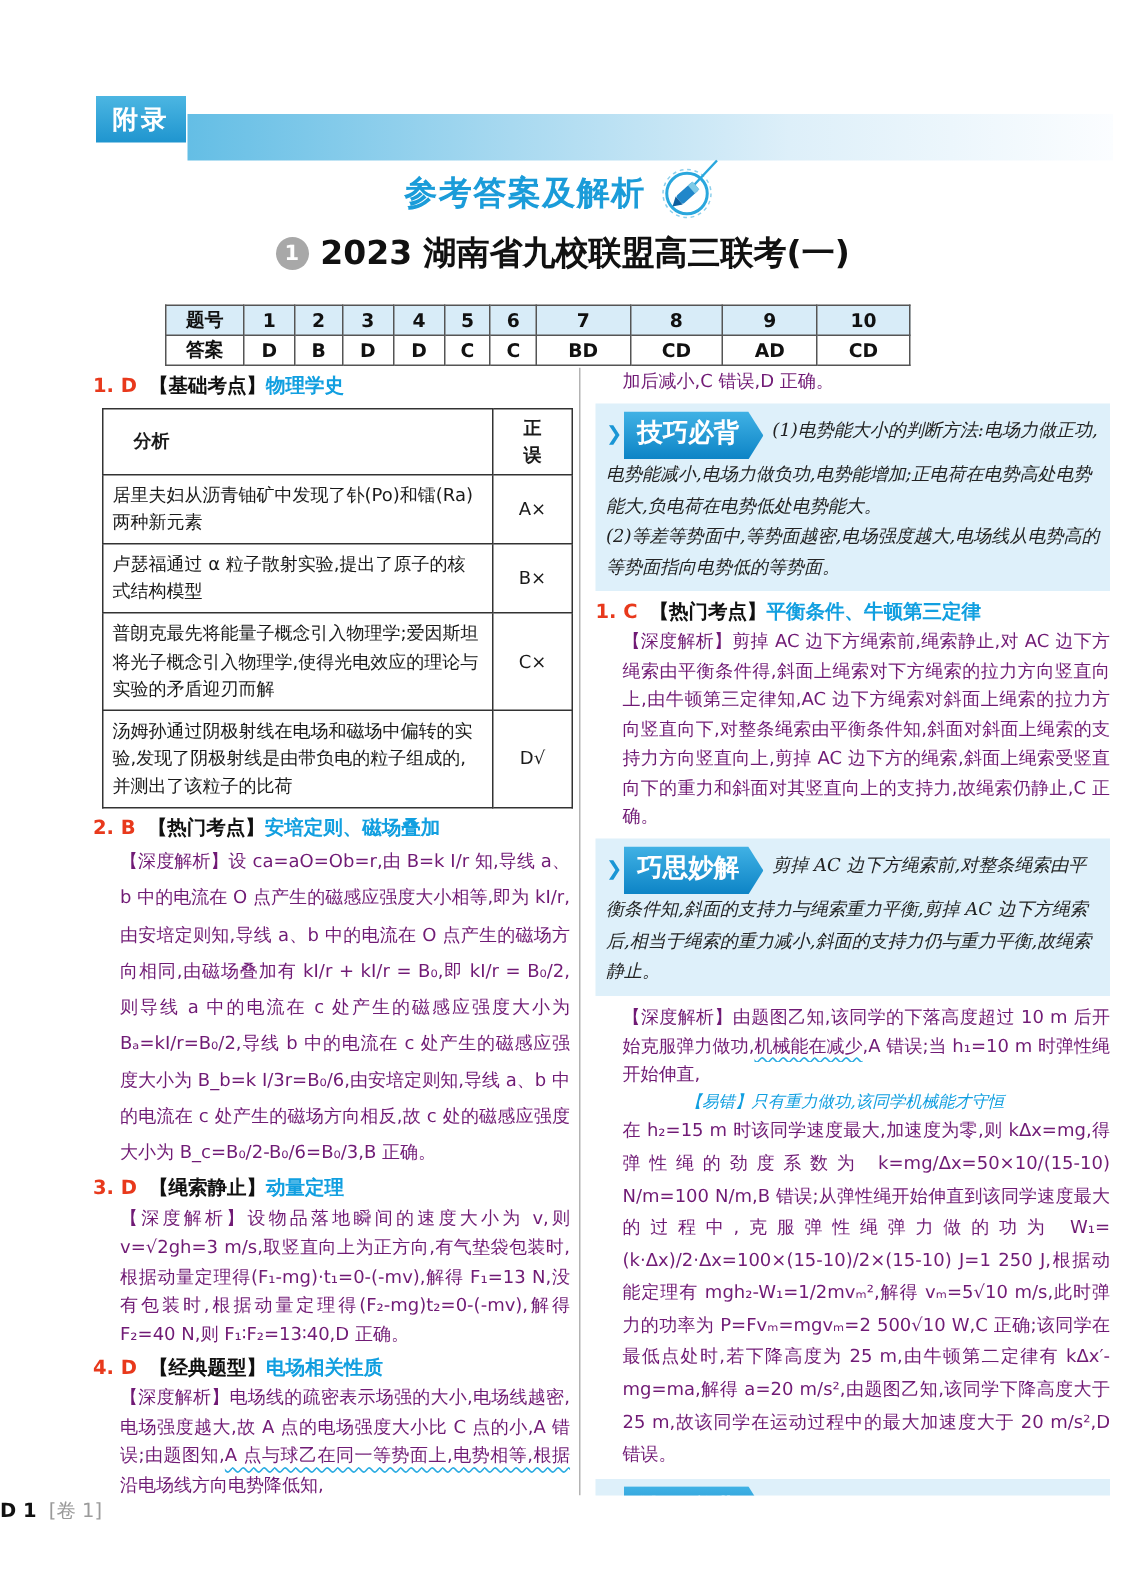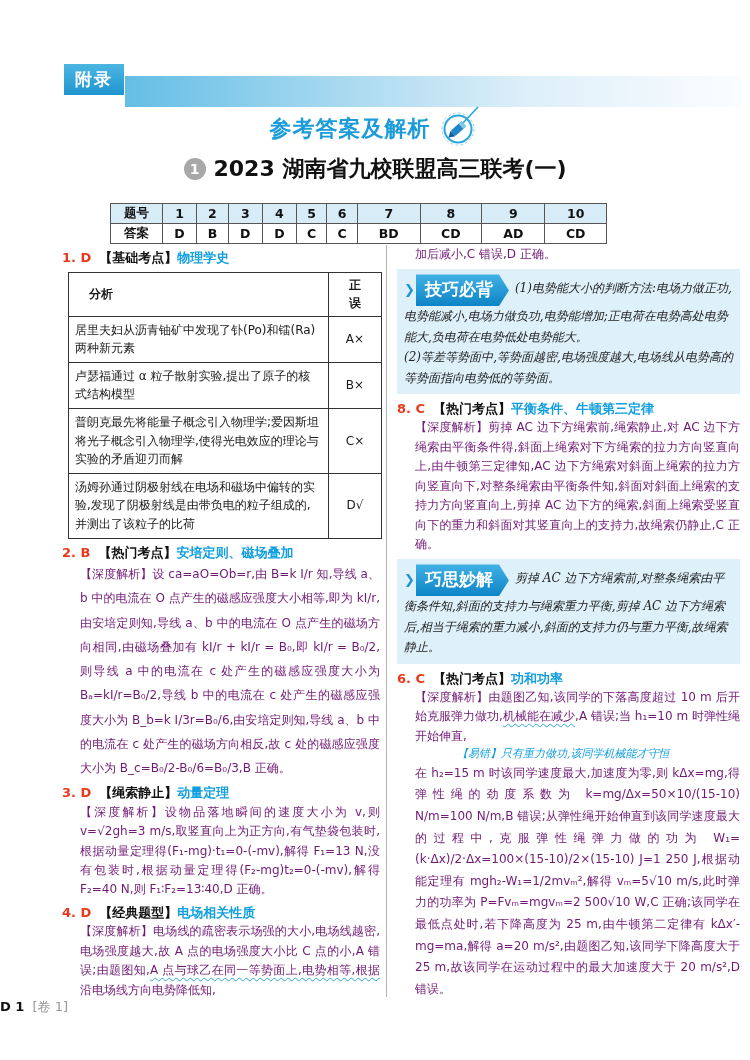--- a/index.html
+++ b/index.html
@@ -221,34 +221,31 @@
 
       <div class="tip-panel">
         <span class="tip-badge-wrap">
             <span class="tip-chev">❯</span>
             <span class="tip-ribbon">技巧必背</span>
           </span><span class="tip-text">(1)电势能大小的判断方法:电场力做正功,电势能减小,电场力做负功,电势能增加;正电荷在电势高处电势能大,负电荷在电势低处电势能大。</span>
         <div class="tip-text">(2)等差等势面中,等势面越密,电场强度越大,电场线从电势高的等势面指向电势低的等势面。</div>
       </div>
 
       <div class="qhead">
-        <span class="qnum">8. C</span><span class="qtag">【热门考点】</span><span class="qtopic">平衡条件、牛顿第三定律</span>
+        <span class="qnum">1. C</span><span class="qtag">【热门考点】</span><span class="qtopic">平衡条件、牛顿第三定律</span>
       </div>
       <div class="qbody">【深度解析】剪掉 AC 边下方绳索前,绳索静止,对 AC 边下方绳索由平衡条件得,斜面上绳索对下方绳索的拉力方向竖直向上,由牛顿第三定律知,AC 边下方绳索对斜面上绳索的拉力方向竖直向下,对整条绳索由平衡条件知,斜面对斜面上绳索的支持力方向竖直向上,剪掉 AC 边下方的绳索,斜面上绳索受竖直向下的重力和斜面对其竖直向上的支持力,故绳索仍静止,C 正确。</div>
 
       <div class="tip-panel">
         <span class="tip-badge-wrap">
             <span class="tip-chev">❯</span>
             <span class="tip-ribbon">巧思妙解</span>
           </span><span class="tip-text">剪掉 AC 边下方绳索前,对整条绳索由平衡条件知,斜面的支持力与绳索重力平衡,剪掉 AC 边下方绳索后,相当于绳索的重力减小,斜面的支持力仍与重力平衡,故绳索静止。</span>
       </div>
 
-      <div class="qhead">
-        <span class="qnum">6. C</span><span class="qtag">【热门考点】</span><span class="qtopic">功和功率</span>
-      </div>
       <div class="qbody">
         <span>【深度解析】由题图乙知,该同学的下落高度超过 10 m 后开始克服弹力做功,</span><span class="wavy">机械能在减少</span><span>,A 错误;当 h₁=10 m 时弹性绳开始伸直,</span>
       </div>
       <div class="keynote centered">【易错】只有重力做功,该同学机械能才守恒</div>
       <div class="qbody math-md">在 h₂=15 m 时该同学速度最大,加速度为零,则 kΔx=mg,得弹性绳的劲度系数为 k=mg/Δx=50×10/(15-10) N/m=100 N/m,B 错误;从弹性绳开始伸直到该同学速度最大的过程中,克服弹性绳弹力做的功为 W₁=(k·Δx)/2·Δx=100×(15-10)/2×(15-10) J=1 250 J,根据动能定理有 mgh₂-W₁=1/2mvₘ²,解得 vₘ=5√10 m/s,此时弹力的功率为 P=Fvₘ=mgvₘ=2 500√10 W,C 正确;该同学在最低点处时,若下降高度为 25 m,由牛顿第二定律有 kΔx′-mg=ma,解得 a=20 m/s²,由题图乙知,该同学下降高度大于 25 m,故该同学在运动过程中的最大加速度大于 20 m/s²,D 错误。</div>
 
       <div class="tip-panel">
         <div>
           <span class="tip-badge-wrap">
               <span class="tip-chev">❯</span>

